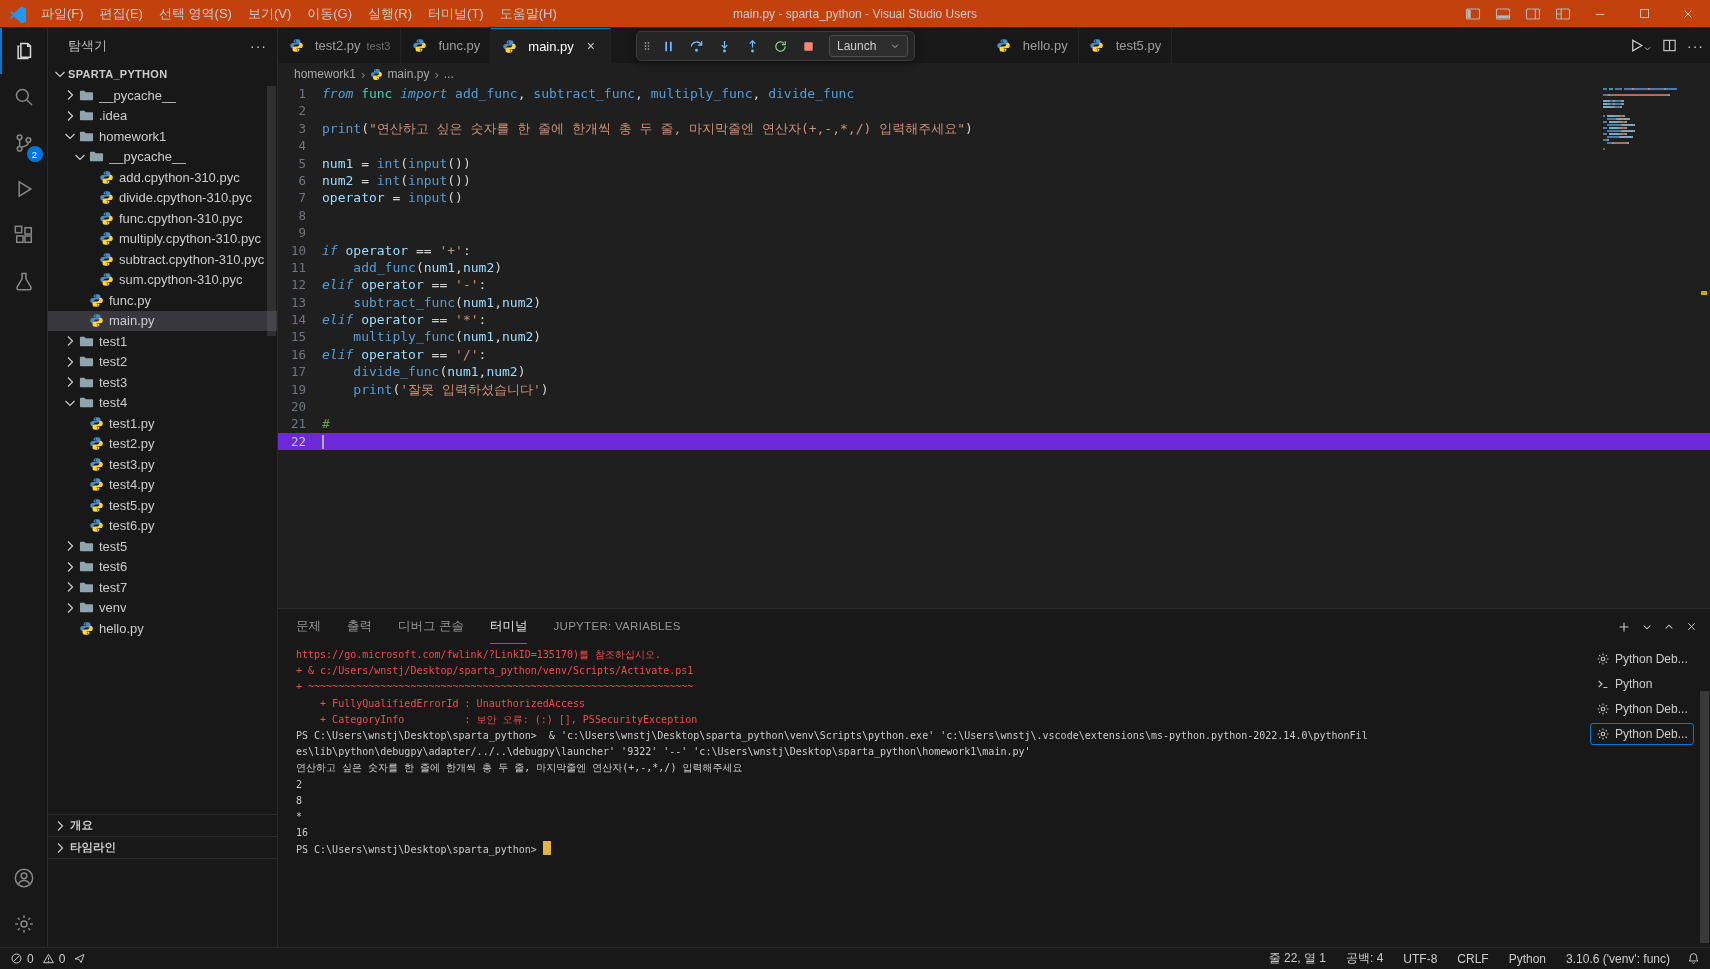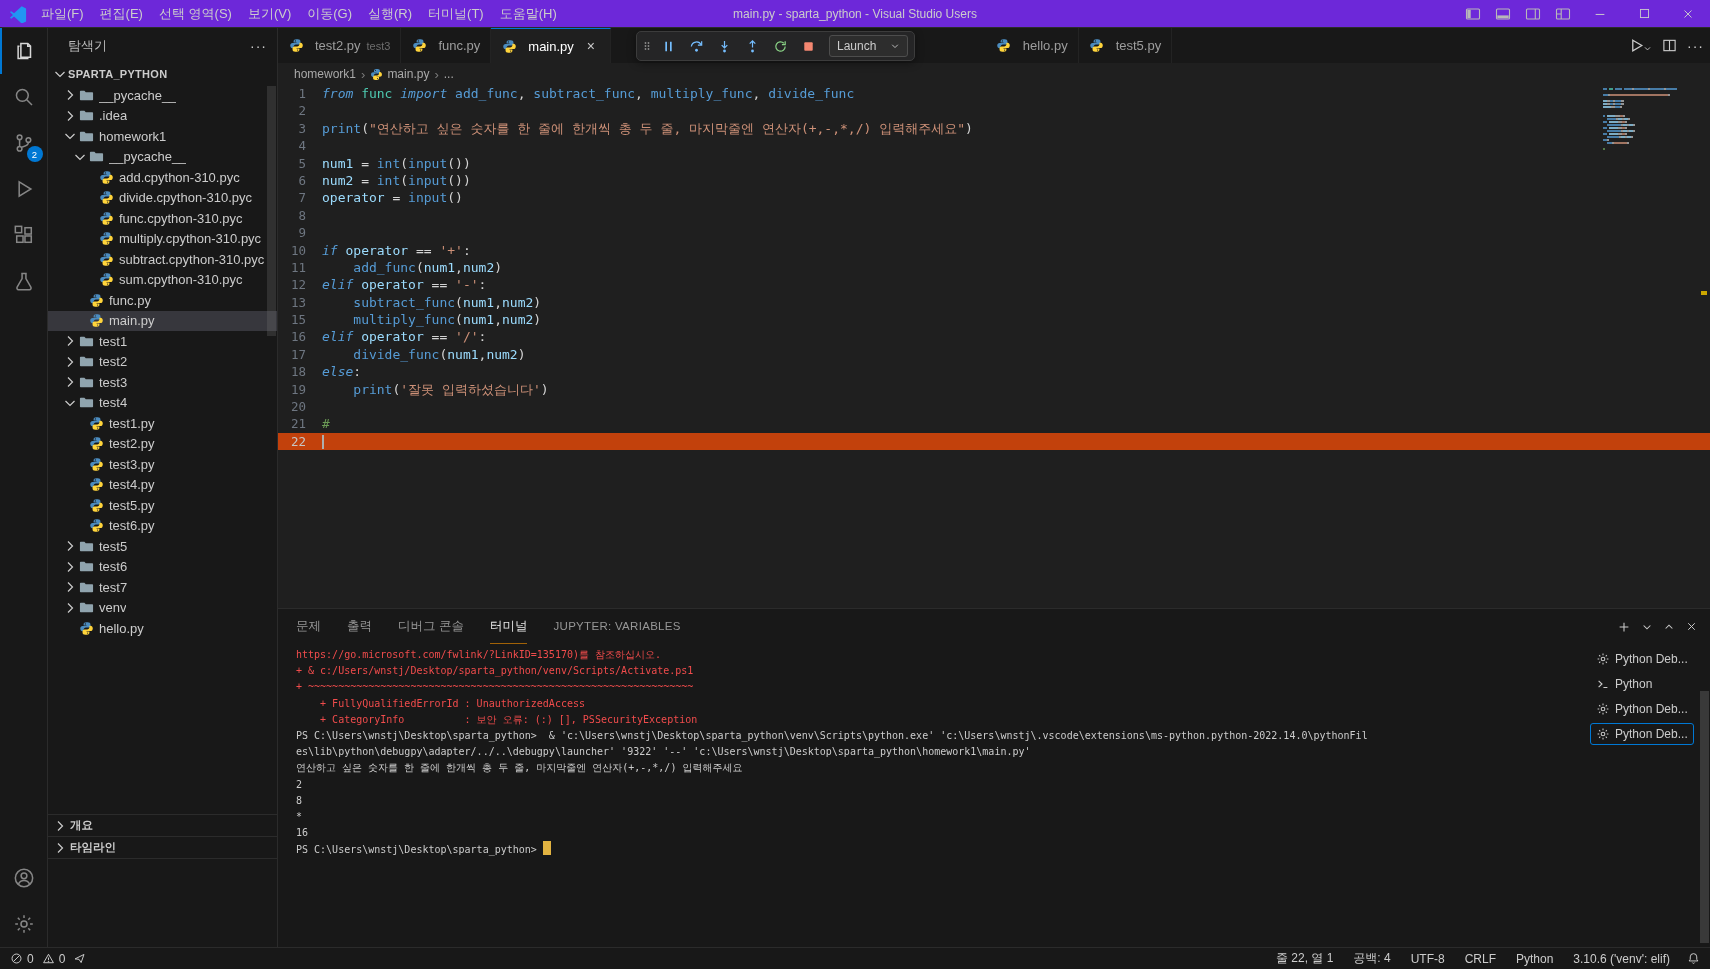--- a/index.html
+++ b/index.html
@@ -2,21 +2,21 @@
 <html><head>
 <meta charset="utf-8">
 <title>main.py - sparta_python - Visual Studio Code</title>
 <style>
   *{margin:0;padding:0;box-sizing:border-box;}
   html,body{width:1710px;height:969px;overflow:hidden;background:#1f1f1f;
     font-family:"Liberation Sans","DejaVu Sans",sans-serif;color:#cccccc;font-size:13px;}
   svg{display:block;}
 
   
-  #titlebar{height:28px;background:#6d28d9;border-bottom:1px solid #2b2b2b;
+  #titlebar{height:28px;background:#c2410c;border-bottom:1px solid #2b2b2b;
     display:flex;align-items:center;position:relative;z-index:50;}
   #vscode-logo{width:18px;height:18px;margin:0 6px 0 9px;}
   .menu-item{padding:0 8px;height:22px;line-height:22px;border-radius:5px;color:#cccccc;font-size:13px;cursor:default;}
   #window-title{position:absolute;left:50%;transform:translateX(-50%);font-size:12px;color:#cccccc;white-space:nowrap;}
   #titlebar-right{margin-left:auto;display:flex;align-items:center;height:100%;}
   .layout-btn{width:30px;height:28px;display:flex;align-items:center;justify-content:center;color:#b8b8b8;}
   .win-btn{width:44px;height:28px;display:flex;align-items:center;justify-content:center;color:#cccccc;}
 
   
   #main{display:flex;height:919px;}
@@ -71,21 +71,21 @@
   #breadcrumb{height:22px;display:flex;align-items:center;gap:5px;padding-left:16px;
     font-size:12px;color:#a9a9a9;flex:none;background:#1f1f1f;}
   .bc-sep{color:#7a7a7a;font-size:13px;}
   .bc-item{display:flex;align-items:center;gap:4px;cursor:pointer;}
 
   #code-area{flex:1;position:relative;overflow:hidden;
     font-family:"DejaVu Sans Mono","Liberation Mono",monospace;font-size:13px;}
   .code-line{display:flex;height:17.4px;line-height:17.4px;white-space:pre;}
   .code-line .ln{width:44px;text-align:right;padding-right:16px;flex:none;color:#6e7681;font-size:12.5px;}
   .code-line .lc{flex:1;}
-  .code-line.cur{background:#c2410c;}
+  .code-line.cur{background:#6d28d9;}
   .code-line.cur .ln{color:#c6c6c6;}
   .caret{display:inline-block;width:2px;height:14px;background:#aeafad;vertical-align:middle;margin-right:-2px;}
   .k{color:#569cd6;font-style:italic;} .b{color:#569cd6;} .v{color:#9cdcfe;}
   .t{color:#4ec9b0;} .s{color:#ce9178;} .c{color:#6a9955;} .p{color:#d4d4d4;}
   #minimap{position:absolute;top:3px;right:15px;width:92px;}
   .mm-row{height:2px;margin-bottom:1px;display:flex;}
   .mm-row span{height:2px;display:inline-block;opacity:.75;}
   #ruler-mark{position:absolute;right:3px;top:206px;width:6px;height:4px;background:#cca700;}
 
   
@@ -734,24 +734,24 @@
           <div class="code-line"><span class="ln">4</span><span class="lc"></span></div>
           <div class="code-line"><span class="ln">5</span><span class="lc"><span class="v">num1</span><span class="p"> = </span><span class="b">int</span><span class="p">(</span><span class="b">input</span><span class="p">())</span></span></div>
           <div class="code-line"><span class="ln">6</span><span class="lc"><span class="v">num2</span><span class="p"> = </span><span class="b">int</span><span class="p">(</span><span class="b">input</span><span class="p">())</span></span></div>
           <div class="code-line"><span class="ln">7</span><span class="lc"><span class="v">operator</span><span class="p"> = </span><span class="b">input</span><span class="p">()</span></span></div>
           <div class="code-line"><span class="ln">8</span><span class="lc"></span></div>
           <div class="code-line"><span class="ln">9</span><span class="lc"></span></div>
           <div class="code-line"><span class="ln">10</span><span class="lc"><span class="k">if</span><span class="p"> </span><span class="v">operator</span><span class="p"> == </span><span class="s">'+'</span><span class="p">:</span></span></div>
           <div class="code-line"><span class="ln">11</span><span class="lc"><span class="p">    </span><span class="b">add_func</span><span class="p">(</span><span class="v">num1</span><span class="p">,</span><span class="v">num2</span><span class="p">)</span></span></div>
           <div class="code-line"><span class="ln">12</span><span class="lc"><span class="k">elif</span><span class="p"> </span><span class="v">operator</span><span class="p"> == </span><span class="s">'-'</span><span class="p">:</span></span></div>
           <div class="code-line"><span class="ln">13</span><span class="lc"><span class="p">    </span><span class="b">subtract_func</span><span class="p">(</span><span class="v">num1</span><span class="p">,</span><span class="v">num2</span><span class="p">)</span></span></div>
+          <div class="code-line"><span class="ln">14</span><span class="lc"><span class="k">elif</span><span class="p"> </span><span class="v">operator</span><span class="p"> == </span><span class="s">'*'</span><span class="p">:</span></span></div>
           <div class="code-line"><span class="ln">15</span><span class="lc"><span class="p">    </span><span class="b">multiply_func</span><span class="p">(</span><span class="v">num1</span><span class="p">,</span><span class="v">num2</span><span class="p">)</span></span></div>
           <div class="code-line"><span class="ln">16</span><span class="lc"><span class="k">elif</span><span class="p"> </span><span class="v">operator</span><span class="p"> == </span><span class="s">'/'</span><span class="p">:</span></span></div>
           <div class="code-line"><span class="ln">17</span><span class="lc"><span class="p">    </span><span class="b">divide_func</span><span class="p">(</span><span class="v">num1</span><span class="p">,</span><span class="v">num2</span><span class="p">)</span></span></div>
-          <div class="code-line"><span class="ln">18</span><span class="lc"><span class="k">else</span><span class="p">:</span></span></div>
           <div class="code-line"><span class="ln">19</span><span class="lc"><span class="p">    </span><span class="b">print</span><span class="p">(</span><span class="s">'잘못 입력하셨습니다'</span><span class="p">)</span></span></div>
           <div class="code-line"><span class="ln">20</span><span class="lc"></span></div>
           <div class="code-line"><span class="ln">21</span><span class="lc"><span class="c">#</span></span></div>
           <div class="code-line cur"><span class="ln">22</span><span class="lc"><span class="caret"></span></span></div>
         </div>
       <div id="minimap">
           <div class="mm-row">
             <span style="width: 4.2px; background: rgb(86, 156, 214);"></span>
             <span style="width: 2px; background: transparent;"></span>
             <span style="width: 4.2px; background: rgb(78, 201, 176);"></span>
@@ -998,21 +998,21 @@
         <path d="M2.5 8.5L13.5 3l-3.5 10-2.6-4z"></path>
       </svg>
   </span>
   <div id="statusbar-right">
     <div style="display:flex;align-items:center;gap:10px;">
         <div class="sb-item">줄 22, 열 1</div>
         <div class="sb-item">공백: 4</div>
         <div class="sb-item">UTF-8</div>
         <div class="sb-item">CRLF</div>
         <div class="sb-item">Python</div>
-        <div class="sb-item">3.10.6 ('venv': elif)</div>
+        <div class="sb-item">3.10.6 ('venv': func)</div>
       </div>
     <span class="sb-icon" style="margin-left:6px;">
       <svg width="13" height="13" viewBox="0 0 16 16" fill="none" stroke="currentColor" stroke-width="1.2">
           <path d="M8 2a4 4 0 0 1 4 4v3l1.4 2H2.6L4 9V6a4 4 0 0 1 4-4z"></path>
           <path d="M6.6 13a1.5 1.5 0 0 0 2.8 0"></path>
         </svg>
     </span>
   </div>
 </div>
 

